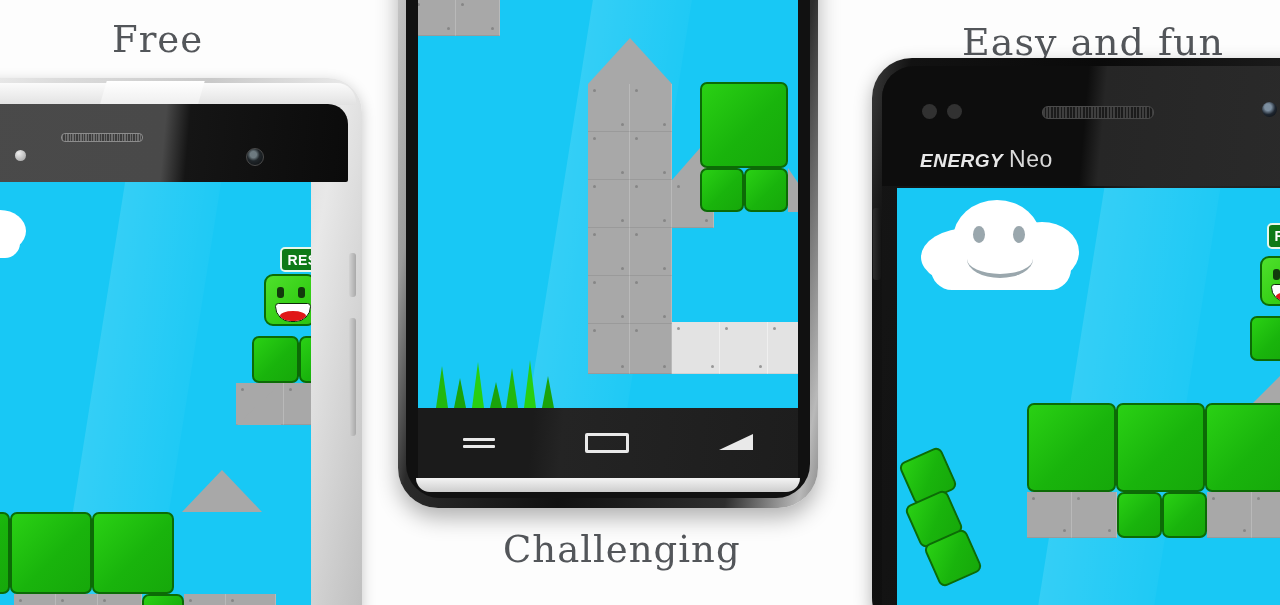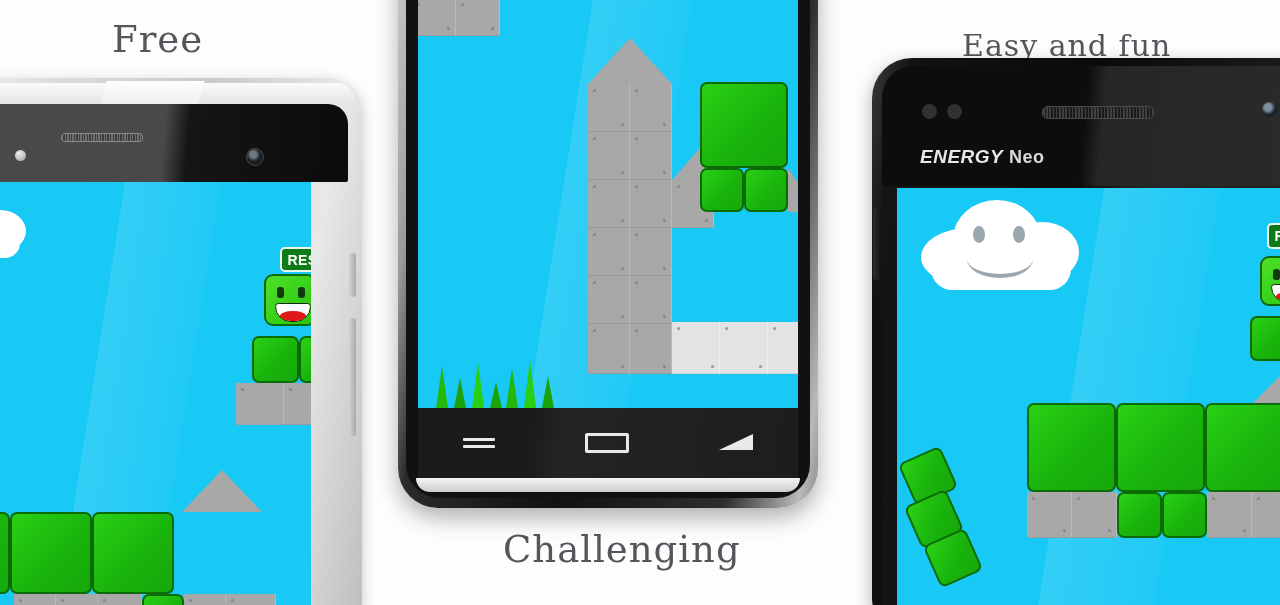--- a/index.html
+++ b/index.html
@@ -15,21 +15,21 @@
   .caption{
     position:absolute;
     font-family:"DejaVu Serif", serif;
     color:#53565a;
     font-weight:400;
     letter-spacing:1px;
     white-space:nowrap;
   }
   #cap-free{left:112px;top:18px;font-size:37px;}
   #cap-chall{left:503px;top:528px;font-size:37px;}
-  #cap-easy{left:962px;top:28px;font-size:30px;}
+  #cap-easy{left:962px;top:20px;font-size:38px;}
 
   
   .phone1{
     position:absolute;left:-58px;top:78px;width:420px;height:560px;
   }
   .p1-frame{
     position:absolute;inset:0;
     border-radius:34px;
     background:linear-gradient(100deg,#f2f2f2 0%,#dcdcdc 22%,#c9c9c9 52%,#e8e8e8 78%,#bdbdbd 100%);
     box-shadow:0 4px 14px rgba(0,0,0,.22);
@@ -123,21 +123,21 @@
   .p3-speaker{position:absolute;left:160px;top:40px;width:110px;height:11px;border-radius:6px;
     background:repeating-linear-gradient(90deg,#3f3f3f 0 1.6px,#1b1b1b 1.6px 3.2px);
     border:1px solid #4a4a4a;}
   .p3-cam{position:absolute;left:380px;top:36px;width:15px;height:15px;border-radius:50%;
     background:radial-gradient(circle at 40% 35%,#7d8fa0 0 25%,#1e2630 55%,#060809 100%);}
   .p3-brand{
     position:absolute;left:38px;top:80px;color:#e8e8e8;
     font-family:"Liberation Sans", sans-serif;font-size:19px;letter-spacing:.5px;
   }
   .p3-brand b{font-weight:700;font-style:italic;}
-  .p3-brand span{font-weight:700;font-size:18px;color:#dadada;}
+  .p3-brand span{font-weight:400;font-size:23px;color:#dadada;}
   .p3-screen{
     position:absolute;left:15px;right:0px;top:122px;bottom:10px;overflow:hidden;background:#18c8f5;
   }
   .p3-vol{position:absolute;left:1px;top:150px;width:8px;height:72px;border-radius:3px;
     background:linear-gradient(90deg,#2e2e2e,#151515);}
 
   
   .sky{position:absolute;inset:0;background:#18c8f5;}
   .sky:after{ 
     content:"";position:absolute;left:38%;top:-10%;width:26%;height:130%;

